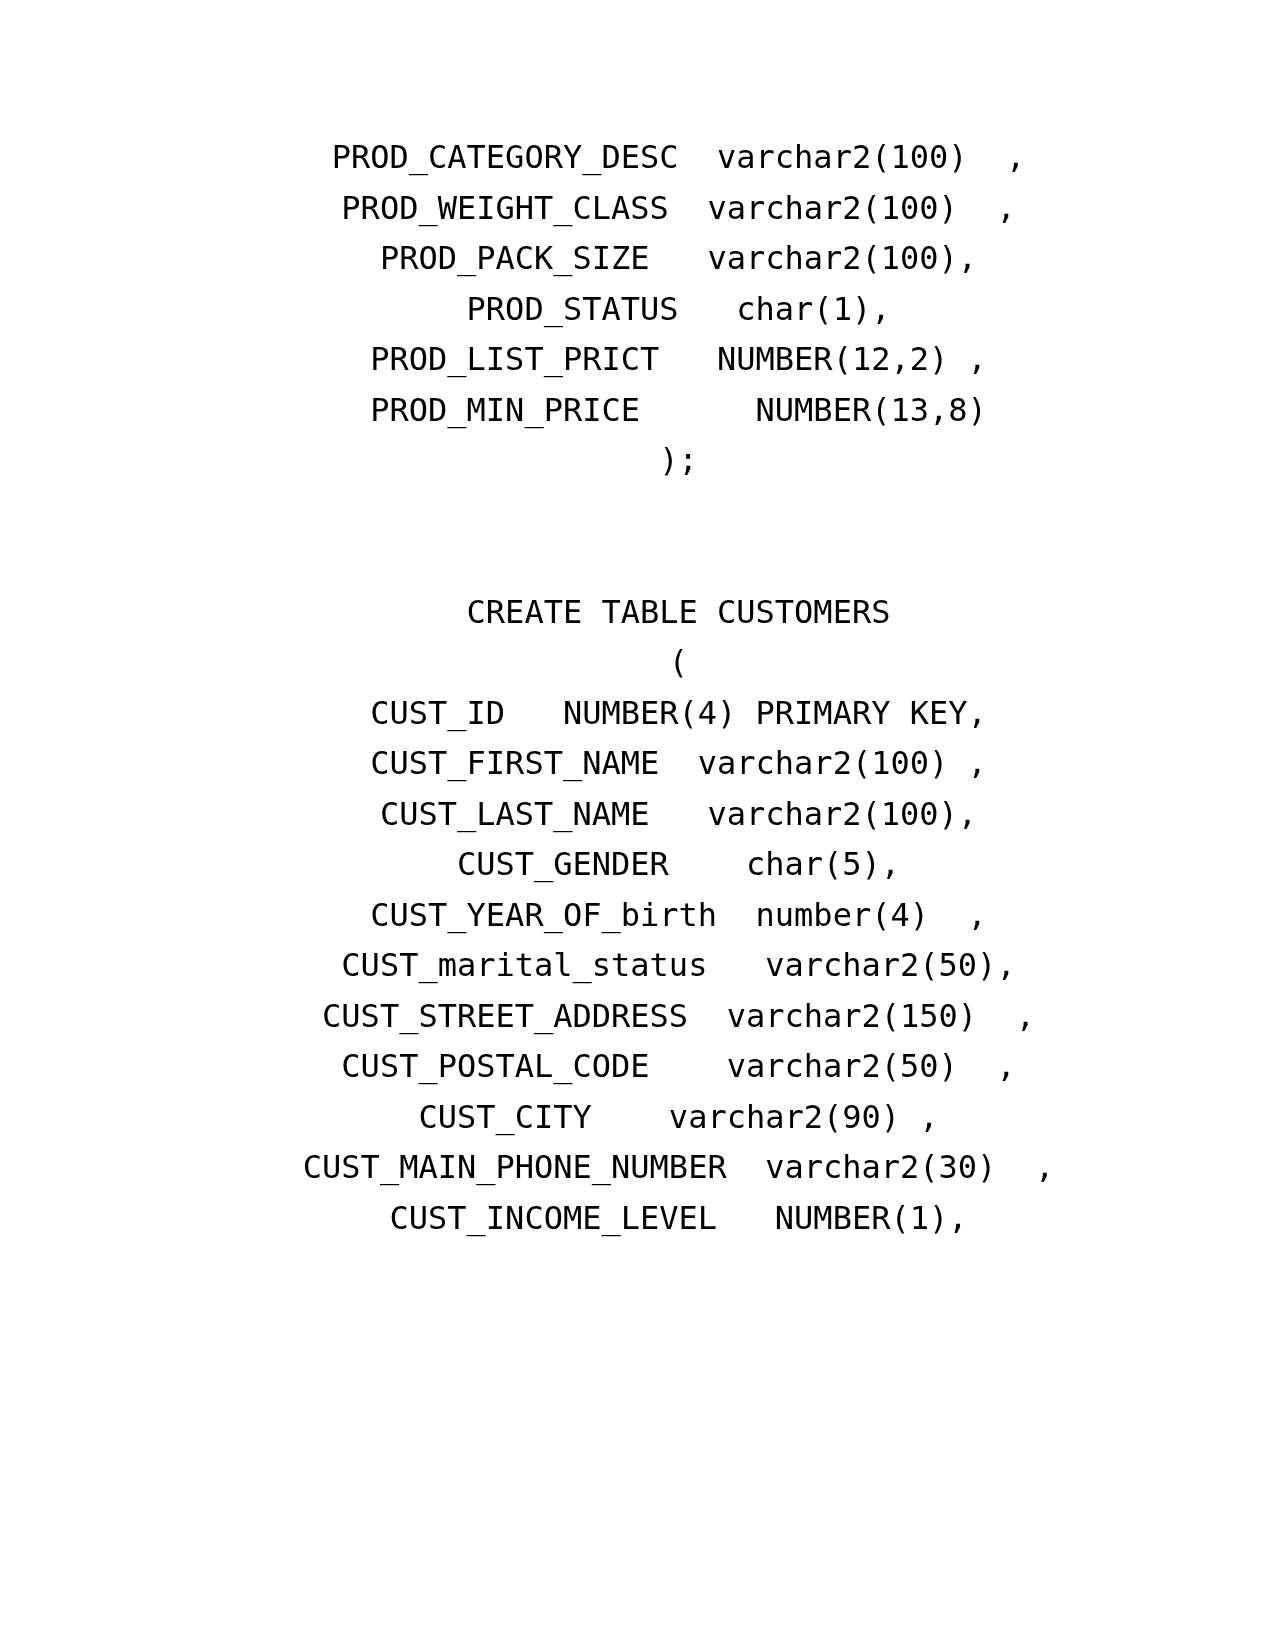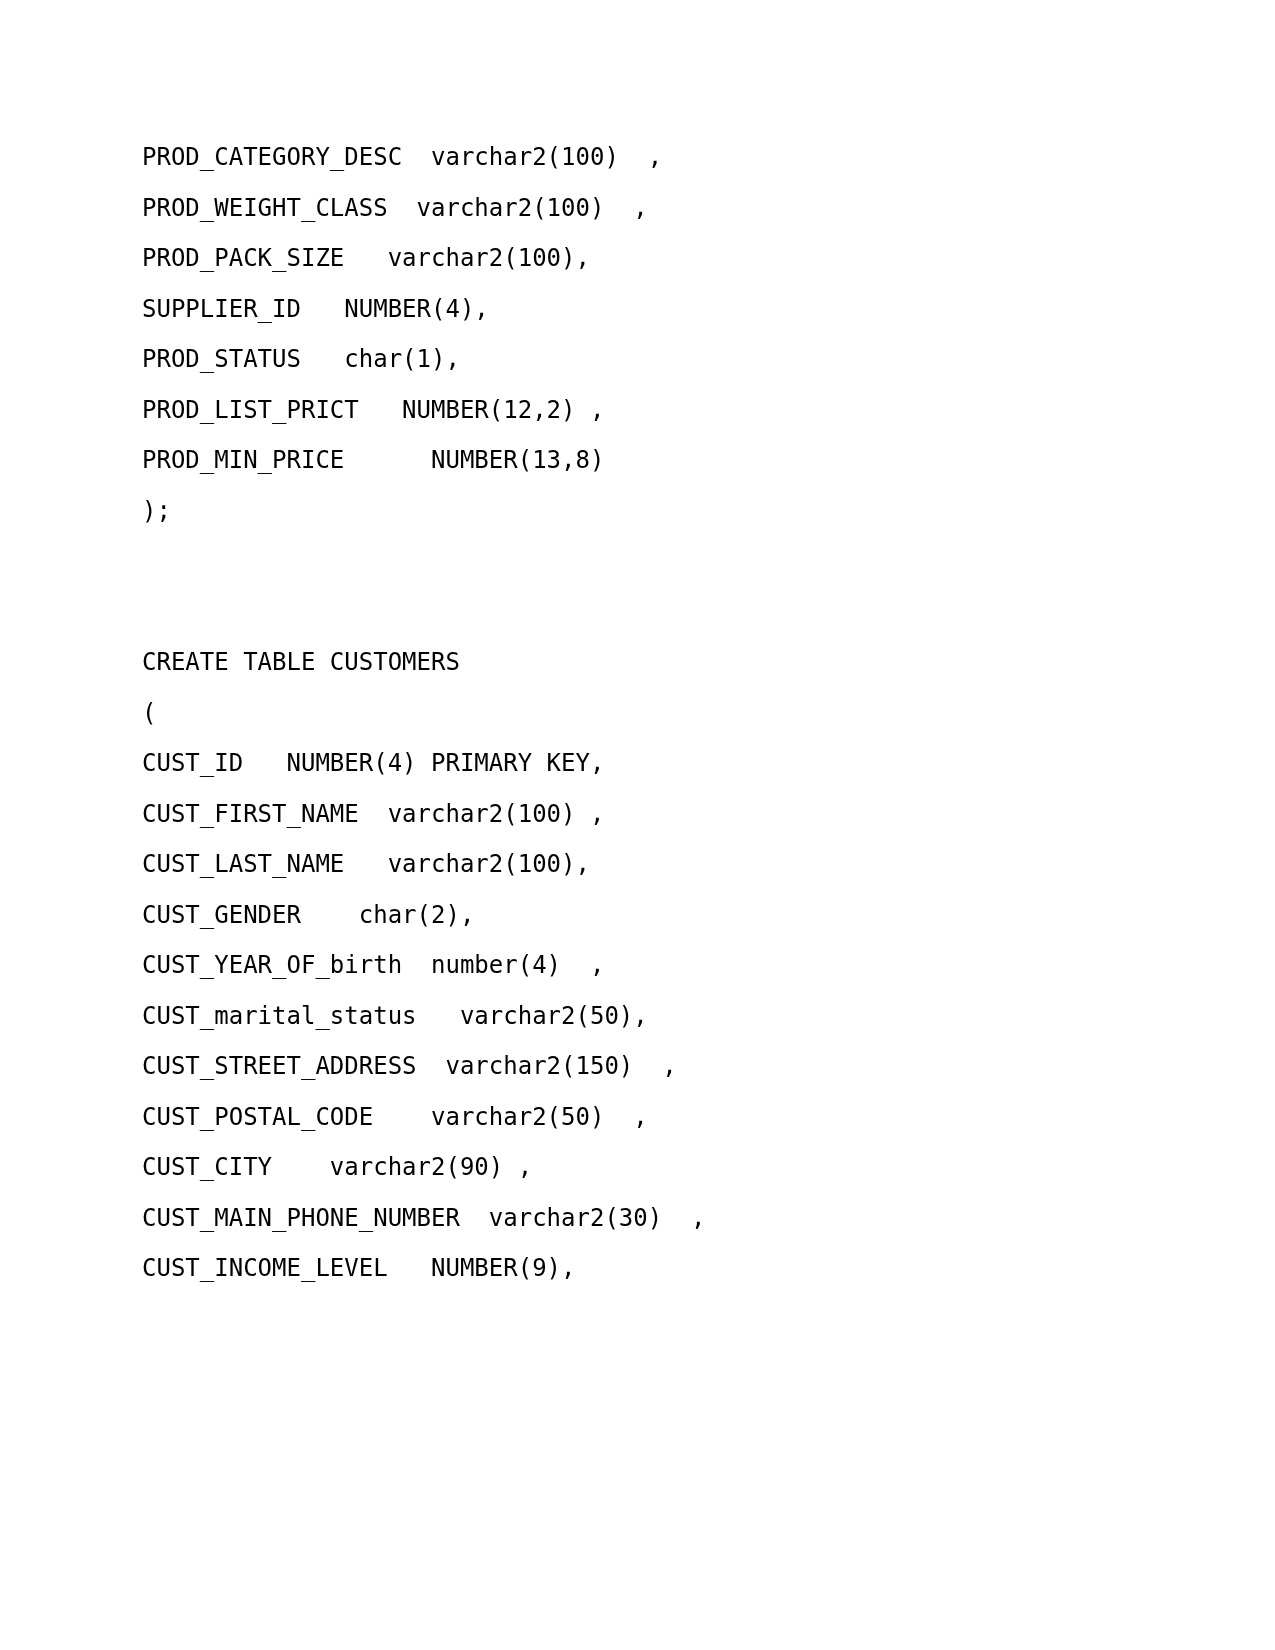--- a/index.html
+++ b/index.html
@@ -20,55 +20,55 @@
     box-sizing: border-box;
   }
   .code-body {
     position: absolute;
     left: 142px;
     top: 132px;
     right: 60px;
   }
   .code-line {
     font-family: "DejaVu Sans Mono", "Liberation Mono", monospace;
-    font-size: 24px;
+    font-size: 32px;
     line-height: 50.5px;
     color: #000000;
     white-space: pre;
     letter-spacing: 0px;
     height: 50.5px;
+    text-align: center;
   }
   .code-line.blank {
     color: transparent;
   }
 </style>
 </head>
 <body>
 
 <div class="page">
   <div class="code-body">
 
     <div class="code-line">PROD_CATEGORY_DESC  varchar2(100)  ,</div>
     <div class="code-line">PROD_WEIGHT_CLASS  varchar2(100)  ,</div>
     <div class="code-line">PROD_PACK_SIZE   varchar2(100),</div>
-    <div class="code-line">SUPPLIER_ID   NUMBER(4),</div>
     <div class="code-line">PROD_STATUS   char(1),</div>
     <div class="code-line">PROD_LIST_PRICT   NUMBER(12,2) ,</div>
     <div class="code-line">PROD_MIN_PRICE      NUMBER(13,8)</div>
     <div class="code-line">);</div>
     <div class="code-line blank"></div>
     <div class="code-line blank"></div>
     <div class="code-line">CREATE TABLE CUSTOMERS</div>
     <div class="code-line">(</div>
     <div class="code-line">CUST_ID   NUMBER(4) PRIMARY KEY,</div>
     <div class="code-line">CUST_FIRST_NAME  varchar2(100) ,</div>
     <div class="code-line">CUST_LAST_NAME   varchar2(100),</div>
-    <div class="code-line">CUST_GENDER    char(2),</div>
+    <div class="code-line">CUST_GENDER    char(5),</div>
     <div class="code-line">CUST_YEAR_OF_birth  number(4)  ,</div>
     <div class="code-line">CUST_marital_status   varchar2(50),</div>
     <div class="code-line">CUST_STREET_ADDRESS  varchar2(150)  ,</div>
     <div class="code-line">CUST_POSTAL_CODE    varchar2(50)  ,</div>
     <div class="code-line">CUST_CITY    varchar2(90) ,</div>
     <div class="code-line">CUST_MAIN_PHONE_NUMBER  varchar2(30)  ,</div>
-    <div class="code-line">CUST_INCOME_LEVEL   NUMBER(9),</div>
+    <div class="code-line">CUST_INCOME_LEVEL   NUMBER(1),</div>
 
   </div>
 </div>
 
 </body></html>

